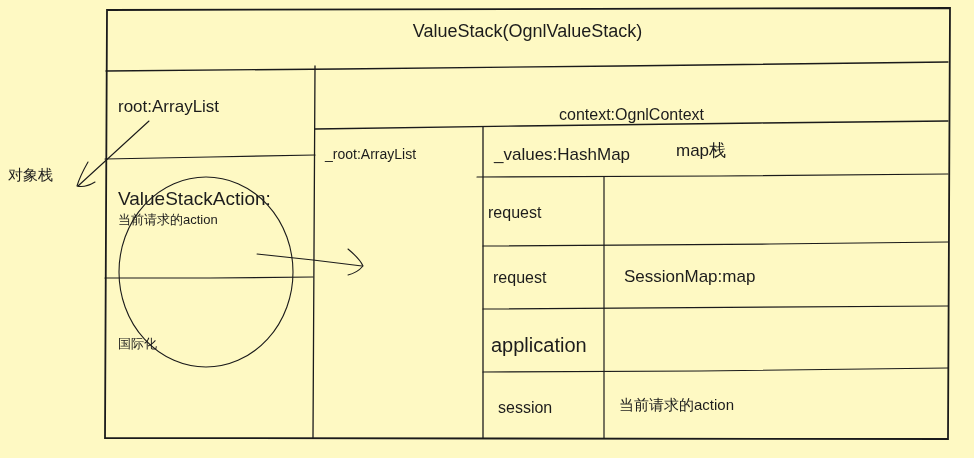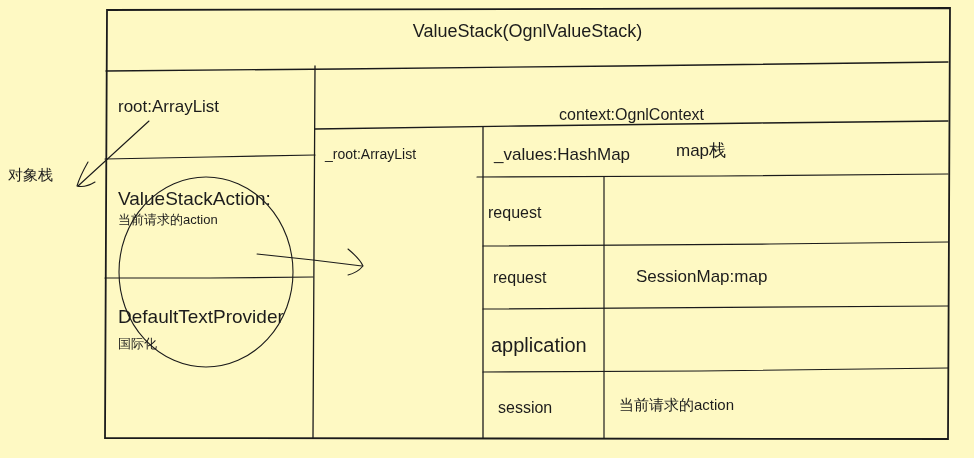--- a/index.html
+++ b/index.html
@@ -49,21 +49,21 @@
   .vsa-note          { left: 118px; top: 212px; font-size: 13px; }
   .dtp-label         { left: 118px; top: 306px; font-size: 19px; }
   .dtp-note          { left: 118px; top: 336px; font-size: 13px; }
   .objstack-label    { left: 8px;   top: 166px; font-size: 15px; }
   .rootcell-label    { left: 325px; top: 146px; font-size: 14px; }
   .valuescell-label  { left: 494px; top: 145px; font-size: 17px; text-align: center; }
   .valuesnote-label  { left: 676px; top: 141px; font-size: 17px; }
   .k-request     { left: 488px; top: 203px; font-size: 16px; }
   .v-request     { left: 633px; top: 201px; font-size: 17px; }
   .k-session     { left: 493px; top: 268px; font-size: 16px; }
-  .v-session     { left: 624px; top: 267px; font-size: 17px; margin-left: 12px; }
+  .v-session     { left: 624px; top: 267px; font-size: 17px; }
   .k-application { left: 491px; top: 333px; font-size: 20px; }
   .v-application { left: 621px; top: 331px; font-size: 17px; }
   .k-action      { left: 498px; top: 398px; font-size: 16px; }
   .v-action      { left: 619px; top: 396px; font-size: 15px; }
 </style>
 </head>
 <body>
 
 <div class="canvas">
 
@@ -100,21 +100,20 @@
     <path stroke-width="1.1" d="M348,249 Q360,259 363,266 Q357,273 348,275"></path>
   </svg>
 
   <div class="txt title">ValueStack(OgnlValueStack)</div>
 
   <div class="txt objstack-label">对象栈</div>
 
   <div class="txt root-label">root:ArrayList</div>
   <div class="txt vsa-label">ValueStackAction:</div>
   <div class="txt vsa-note">当前请求的action</div>
-  <div class="txt dtp-label">DefaultTextProvider</div>
   <div class="txt dtp-note">国际化</div>
 
   <div class="txt ctx-header">context:OgnlContext</div>
   <div class="txt rootcell-label">_root:ArrayList</div>
   <div class="txt valuescell-label">_values:HashMap</div>
   <div class="txt valuesnote-label">map栈</div>
 
   <div class="txt k-request">request</div>
 
   <div class="txt k-session">request</div>

